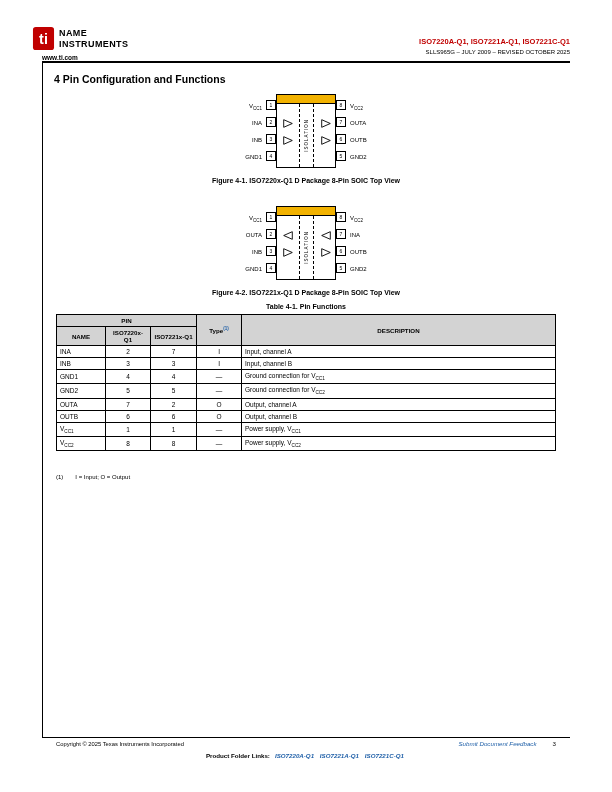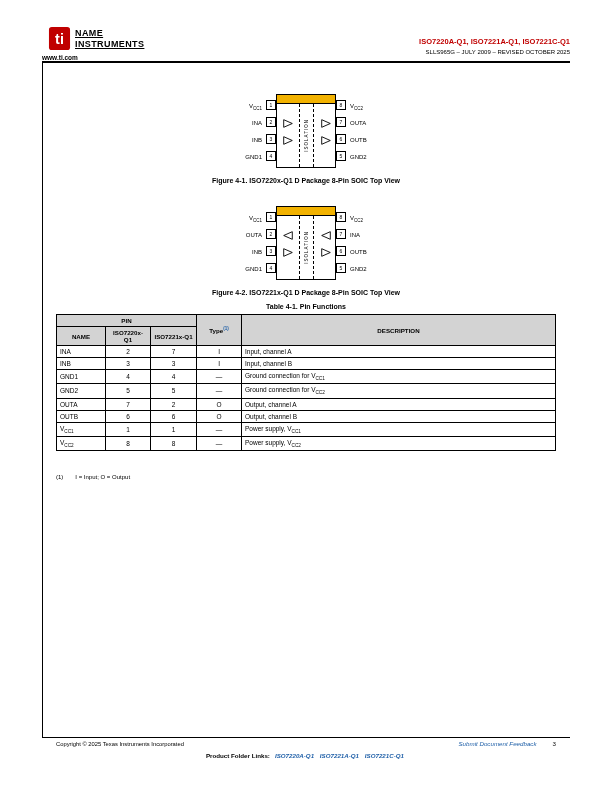--- a/index.html
+++ b/index.html
@@ -2,21 +2,21 @@
 <html style="--ti-red: #c00000; --link-blue: #2060a8; --package-strip: #f2b200; --table-header-bg: #d3d3d3;"><head>
 <meta charset="utf-8">
 <style>
   * { margin:0; padding:0; box-sizing:border-box; }
   html,body { background:#fff; }
   .page {
     position:relative; width:612px; height:792px; background:#fff;
     font-family:"Liberation Sans", sans-serif; color:#000; overflow:hidden;
   }
   
-  .logo { position:absolute; left:48px; top:26px; display:flex;text-decoration:underline; }
+  .logo { position:absolute; left:32px; top:26px; display:flex; }
   .logo-bug { width:23px; height:25px; }
   .logo-bug .bug { fill:var(--ti-red); }
   .logo-text { margin-left:4px; padding-top:2px; font-weight:bold; font-size:9px; line-height:11px; letter-spacing:.4px; }
   .website { position:absolute; left:42px; top:54px; font-size:6.5px; font-weight:bold; }
   .partnums { position:absolute; right:42px; top:37px; font-size:7.5px; font-weight:bold; color:var(--ti-red); text-align:right; }
   .revision { position:absolute; right:42px; top:49px; font-size:6px; text-align:right; }
   .header-rule { position:absolute; left:42px; right:42px; top:61px; height:2px; background:#000; }
   .left-rule   { position:absolute; left:42px; top:63px; width:1px; height:675px; background:#000; }
   .footer-rule { position:absolute; left:42px; right:42px; top:737px; height:1px; background:#000; }
   .section-title { position:absolute; left:54px; top:73px; font-size:10.5px; font-weight:bold; }
@@ -74,20 +74,21 @@
       <div>INSTRUMENTS</div>
     </div>
   </div>
   <div class="website">www.ti.com</div>
   <div class="partnums">ISO7220A-Q1, ISO7221A-Q1, ISO7221C-Q1</div>
   <div class="revision">SLLS965G – JULY 2009 – REVISED OCTOBER 2025</div>
   <div class="header-rule"></div>
   <div class="left-rule"></div>
   <div class="footer-rule"></div>
 
+  <h1 class="section-title">4 Pin Configuration and Functions</h1>
 
   <div class="figure" style="top:94px">
     <div class="fig-host">
         <div class="pkg">
           <div class="pkg-body">
             <div class="pkg-strip"></div>
             <div class="iso-band">
               <span class="iso-text">ISOLATION</span>
             </div>
             <svg viewBox="0 0 10 9" class="tri" style="left: 6px; top: 23.5px;">

